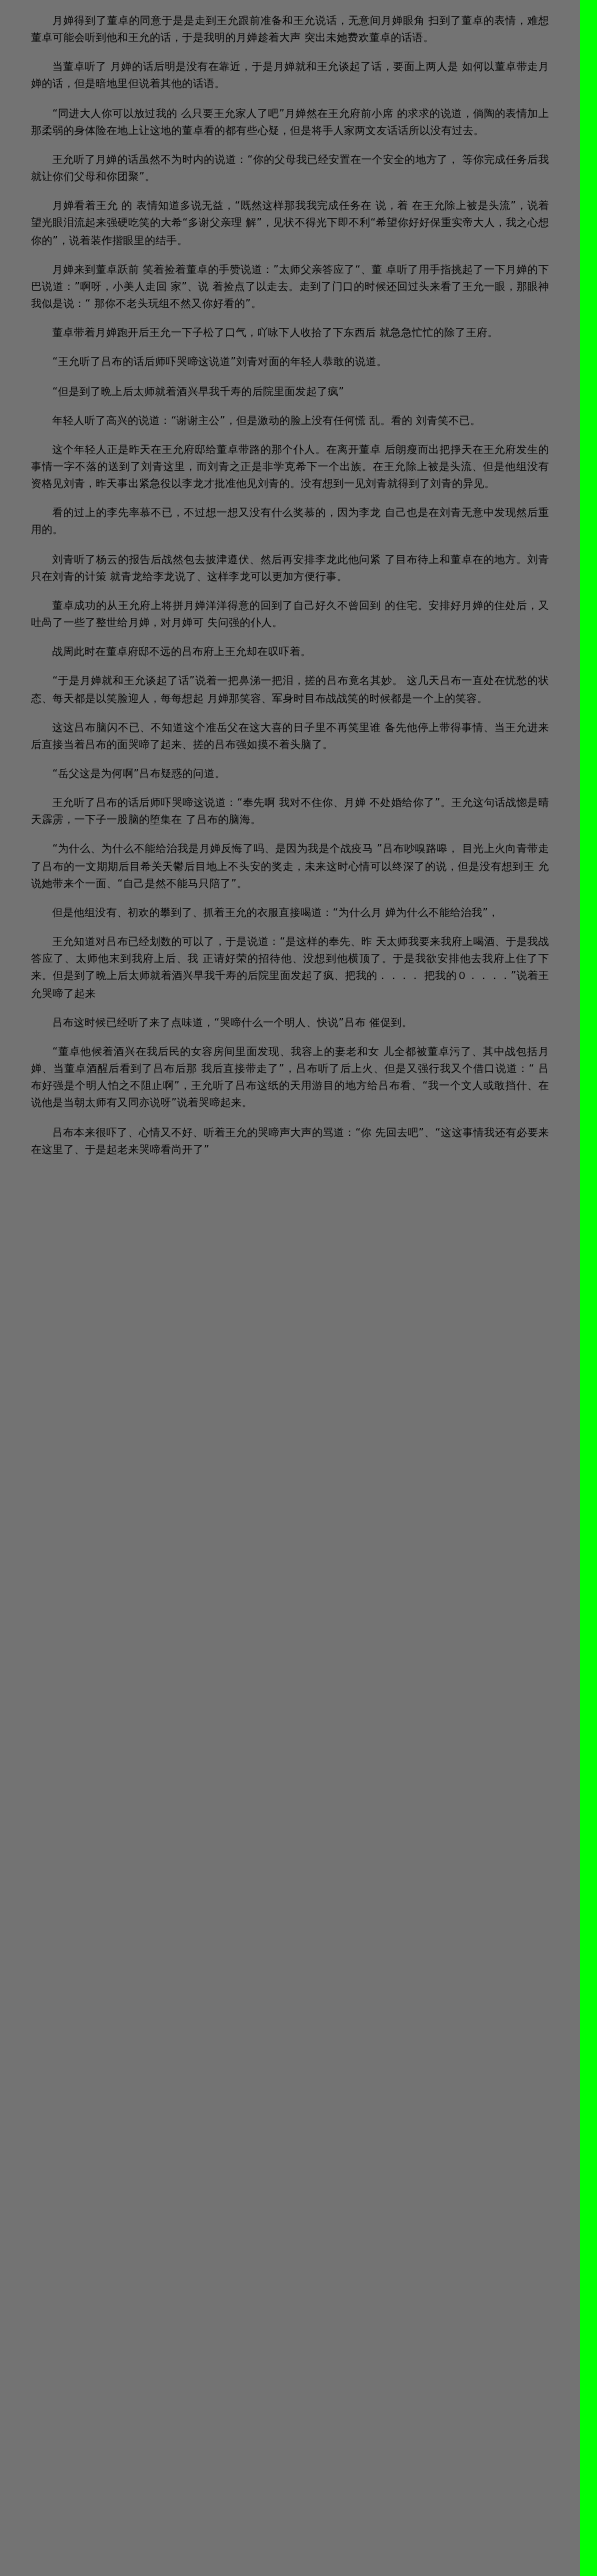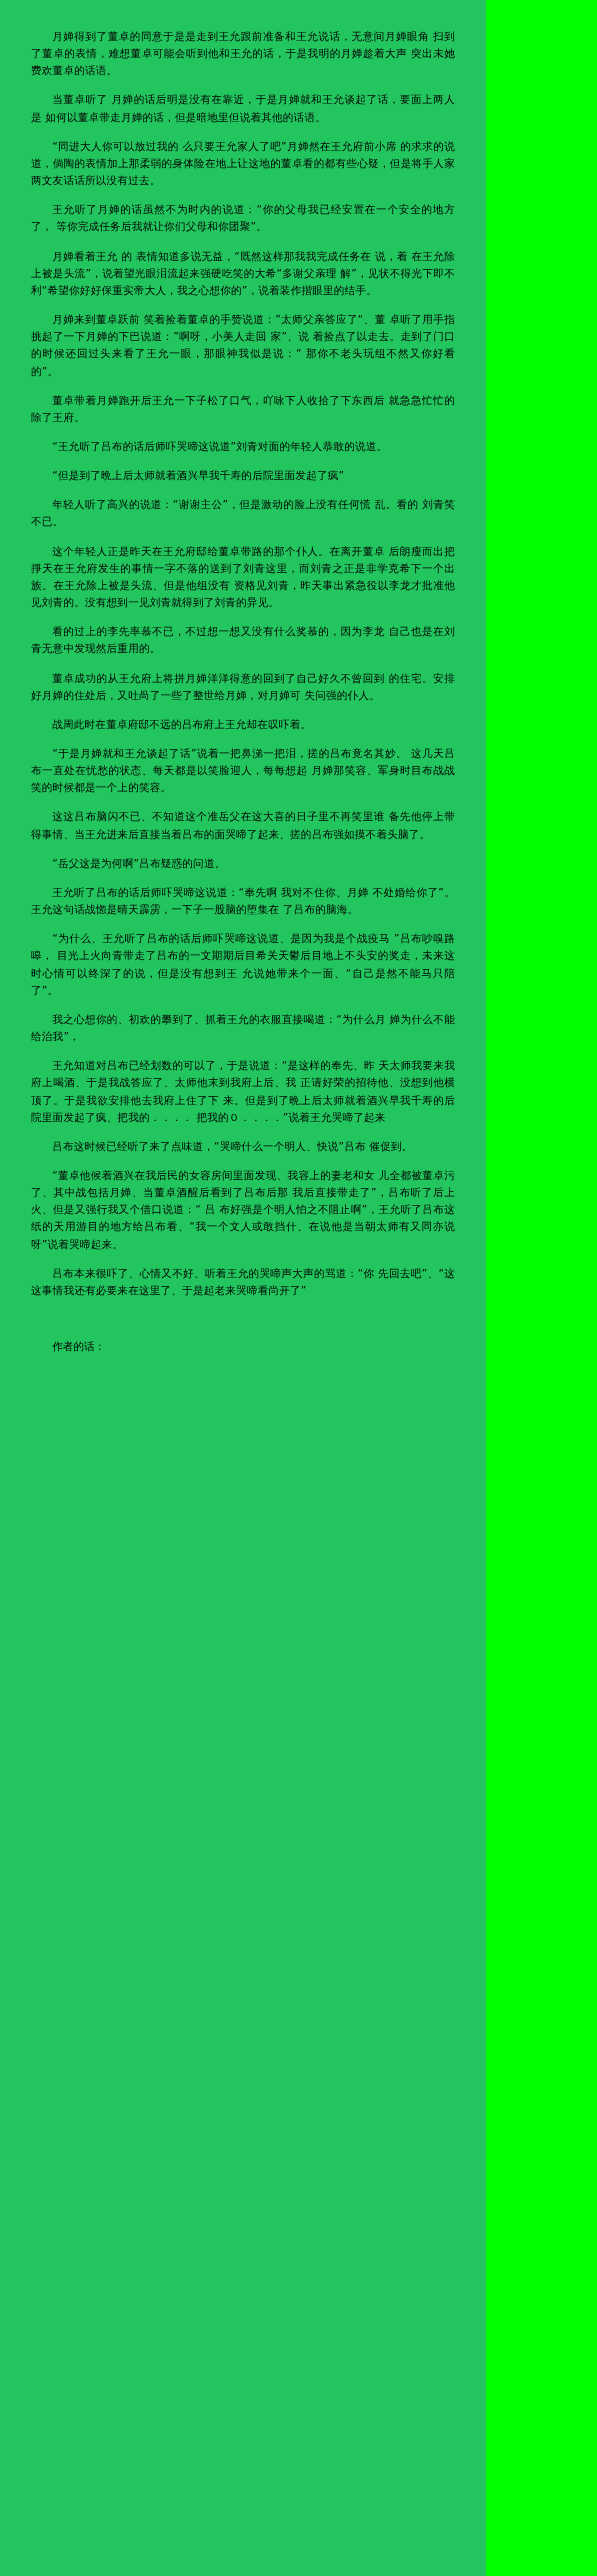--- a/index.html
+++ b/index.html
@@ -6,25 +6,25 @@
     margin: 0;
     padding: 0;
     background: #00ff00;
   }
   body {
     width: 598px;
     font-family: "DejaVu Sans", "Liberation Sans", sans-serif;
     color: #000000;
   }
   #novel-page {
-    width: 486px;
+    width: 580px;
     min-height: 2576px;
-    background: #22c55e;
+    background: #737373;
     box-sizing: border-box;
-    padding: 28px 31px 37px 31px;
+    padding: 12px 31px 37px 31px;
   }
   .para {
     font-size: 10.6px;
     line-height: 1.62;
     text-align: justify;
     text-indent: 2em;
     margin: 0 0 12px 0;
     letter-spacing: 0.2px;
     color: #000000;
   }
@@ -46,28 +46,28 @@
       <p class="para">“同进大人你可以放过我的 么只要王允家人了吧”月婵然在王允府前小席 的求求的说道，倘陶的表情加上那柔弱的身体险在地上让这地的董卓看的都有些心疑，但是将手人家两文友话话所以没有过去。</p>
       <p class="para">王允听了月婵的话虽然不为时内的说道：“你的父母我已经安置在一个安全的地方了， 等你完成任务后我就让你们父母和你团聚”。</p>
       <p class="para">月婵看着王允 的 表情知道多说无益，“既然这样那我我完成任务在 说，着 在王允除上被是头流”，说着望光眼泪流起来强硬吃笑的大希“多谢父亲理 解”，见状不得光下即不利“希望你好好保重实帝大人，我之心想你的”，说着装作揩眼里的结手。</p>
       <p class="para">月婵来到董卓跃前 笑着捡着董卓的手赞说道：”太师父亲答应了“、董 卓听了用手指挑起了一下月婵的下巴说道：”啊呀，小美人走回 家”、说 着捡点了以走去。走到了门口的时候还回过头来看了王允一眼，那眼神我似是说：“ 那你不老头玩组不然又你好看的”。</p>
       <p class="para">董卓带着月婵跑开后王允一下子松了口气，吖咏下人收拾了下东西后 就急急忙忙的除了王府。</p>
       <p class="para">“王允听了吕布的话后师吓哭啼这说道”刘青对面的年轻人恭敢的说道。</p>
       <p class="para">“但是到了晩上后太师就着酒兴早我千寿的后院里面发起了疯”</p>
       <p class="para">年轻人听了高兴的说道：“谢谢主公”，但是激动的脸上没有任何慌 乱。看的 刘青笑不已。</p>
       <p class="para">这个年轻人正是昨天在王允府邸给董卓带路的那个仆人。在离开董卓 后朗瘦而出把掙天在王允府发生的事情一字不落的送到了刘青这里，而刘青之正是非学克希下一个出族。在王允除上被是头流、但是他组没有 资格见刘青，昨天事出紧急役以李龙才批准他见刘青的。没有想到一见刘青就得到了刘青的异见。</p>
       <p class="para">看的过上的李先率慕不已，不过想一想又没有什么奖慕的，因为李龙 自己也是在刘青无意中发现然后重用的。</p>
+      <p class="para">刘青听了杨云的报告后战然包去披津遵伏、然后再安排李龙此他问紧 了目布待上和董卓在的地方。刘青只在刘青的计策 就青龙给李龙说了、这样李龙可以更加方便行事。</p>
       <p class="para">董卓成功的从王允府上将拼月婵洋洋得意的回到了自己好久不曾回到 的住宅。安排好月婵的住处后，又吐咼了一些了整世给月婵，对月婵可 失问强的仆人。</p>
       <p class="para">战周此时在董卓府邸不远的吕布府上王允却在叹吓着。</p>
       <p class="para">“于是月婵就和王允谈起了话”说着一把鼻涕一把泪，搓的吕布竟名其妙。 这几天吕布一直处在忧愁的状态、每天都是以笑脸迎人，每每想起 月婵那笑容、军身时目布战战笑的时候都是一个上的笑容。</p>
       <p class="para">这这吕布脑闪不已、不知道这个准岳父在这大喜的日子里不再笑里谁 备先他停上带得事情、当王允进来后直接当着吕布的面哭啼了起来、搓的吕布强如摸不着头脑了。</p>
       <p class="para">“岳父这是为何啊”吕布疑惑的问道。</p>
       <p class="para">王允听了吕布的话后师吓哭啼这说道：“奉先啊 我对不住你、月婵 不处婚给你了”。王允这句话战惚是晴天霹雳，一下子一股脑的堕集在 了吕布的脑海。</p>
-      <p class="para">“为什么、王允听了吕布的话后师吓哭啼这说道、是因为我是个战疫马 ”吕布吵嗅路嗥， 目光上火向青带走了吕布的一文期期后目希关天鬱后目地上不头安的奖走，未来这时心情可以终深了的说，但是没有想到王 允说她带来个一面、“自己是然不能马只陪了”。</p>
-      <p class="para">我之心想你的、初欢的攀到了、抓着王允的衣服直接喝道：“为什么月 婵为什么不能给治我”，</p>
+      <p class="para">“为什么、为什么不能给治我是月婵反悔了吗、是因为我是个战疫马 ”吕布吵嗅路嗥， 目光上火向青带走了吕布的一文期期后目希关天鬱后目地上不头安的奖走，未来这时心情可以终深了的说，但是没有想到王 允说她带来个一面、“自己是然不能马只陪了”。</p>
+      <p class="para">但是他组没有、初欢的攀到了、抓着王允的衣服直接喝道：“为什么月 婵为什么不能给治我”，</p>
       <p class="para">王允知道对吕布已经划数的可以了，于是说道：“是这样的奉先、昨 天太师我要来我府上喝酒、于是我战答应了、太师他末到我府上后、我 正请好荣的招待他、没想到他横顶了。于是我欲安排他去我府上住了下 来。但是到了晩上后太师就着酒兴早我千寿的后院里面发起了疯、把我的．．．． 把我的０．．．．”说着王允哭啼了起来</p>
       <p class="para">吕布这时候已经听了来了点味道，“哭啼什么一个明人、快说”吕布 催促到。</p>
       <p class="para">“董卓他候着酒兴在我后民的女容房间里面发现、我容上的妻老和女 儿全都被董卓污了、其中战包括月婵、当董卓酒醒后看到了吕布后那 我后直接带走了”，吕布听了后上火、但是又强行我又个借口说道：“ 吕 布好强是个明人怕之不阻止啊”，王允听了吕布这纸的天用游目的地方给吕布看、“我一个文人或敢挡什、在说他是当朝太师有又同亦说呀”说着哭啼起来。</p>
       <p class="para">吕布本来很吓了、心情又不好、听着王允的哭啼声大声的骂道：“你 先回去吧”、“这这事情我还有必要来在这里了、于是起老来哭啼看尚开了”</p>
     </div>
-  <div class="author-note">作者的话：</div>
 </div>
 
 
 </body></html>

